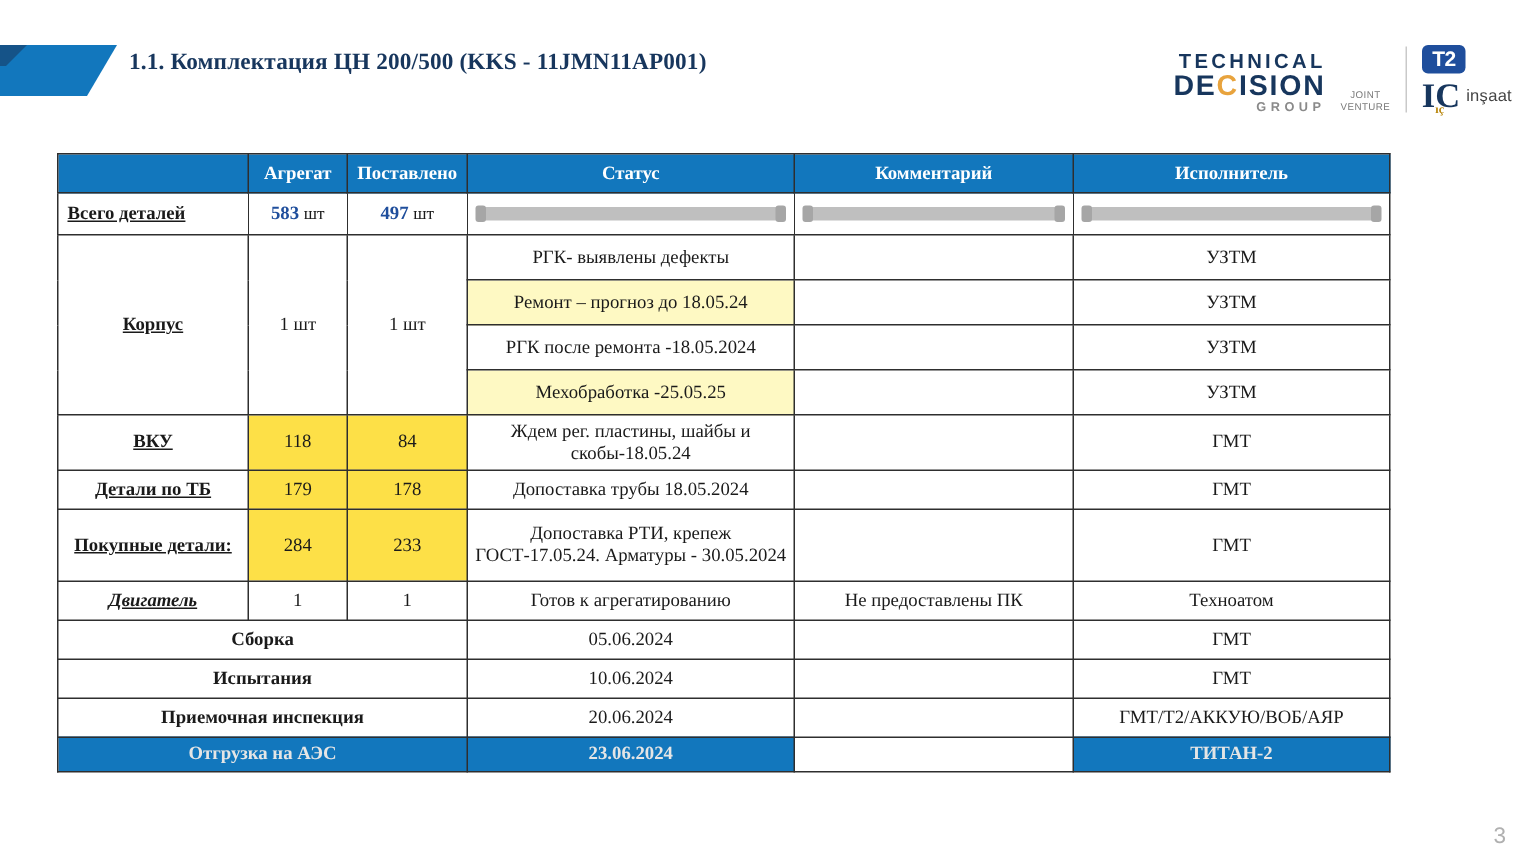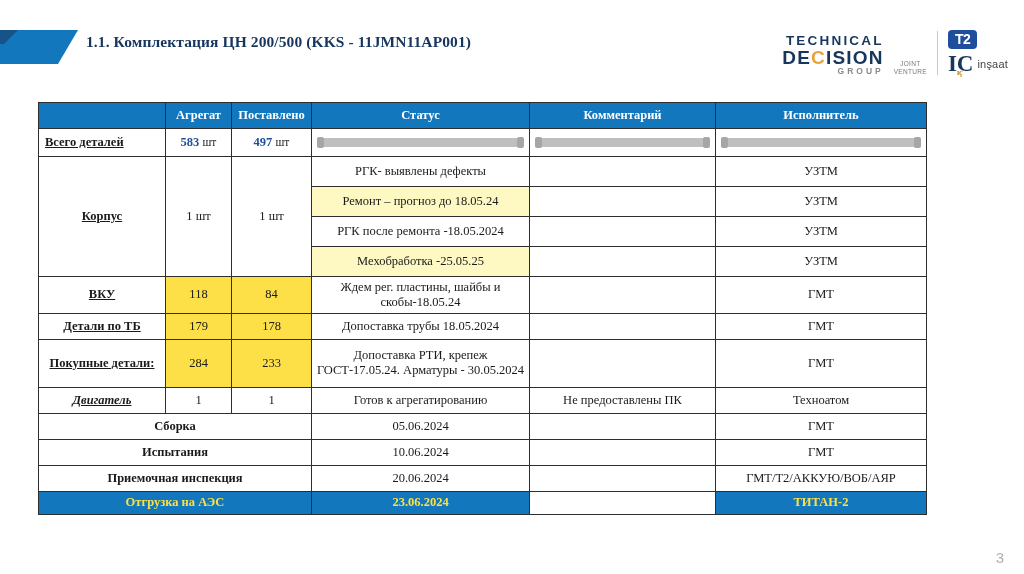--- a/index.html
+++ b/index.html
@@ -188,21 +188,21 @@
     text-decoration: underline;
   }
   .cell-name.center { text-align: center; padding-left: 4px; }
   .yellow { background: #fde047; }
   .yellow-cell { background: #fef9c3; }
   .italic { font-style: italic; }
   .merge-center { text-align: center; font-weight: bold; }
 
   .row-ship td {
     background: #1277bd;
-    color: #fde047;
+    color: #e5e5e5;
     font-weight: bold;
     border: 1px solid #1277bd;
     height: 23px;
   }
   .row-ship td.white {
     background: #ffffff;
     border: 1px solid #2e2e2e;
   }
 
   .h-corpus td { height: 30px; }

